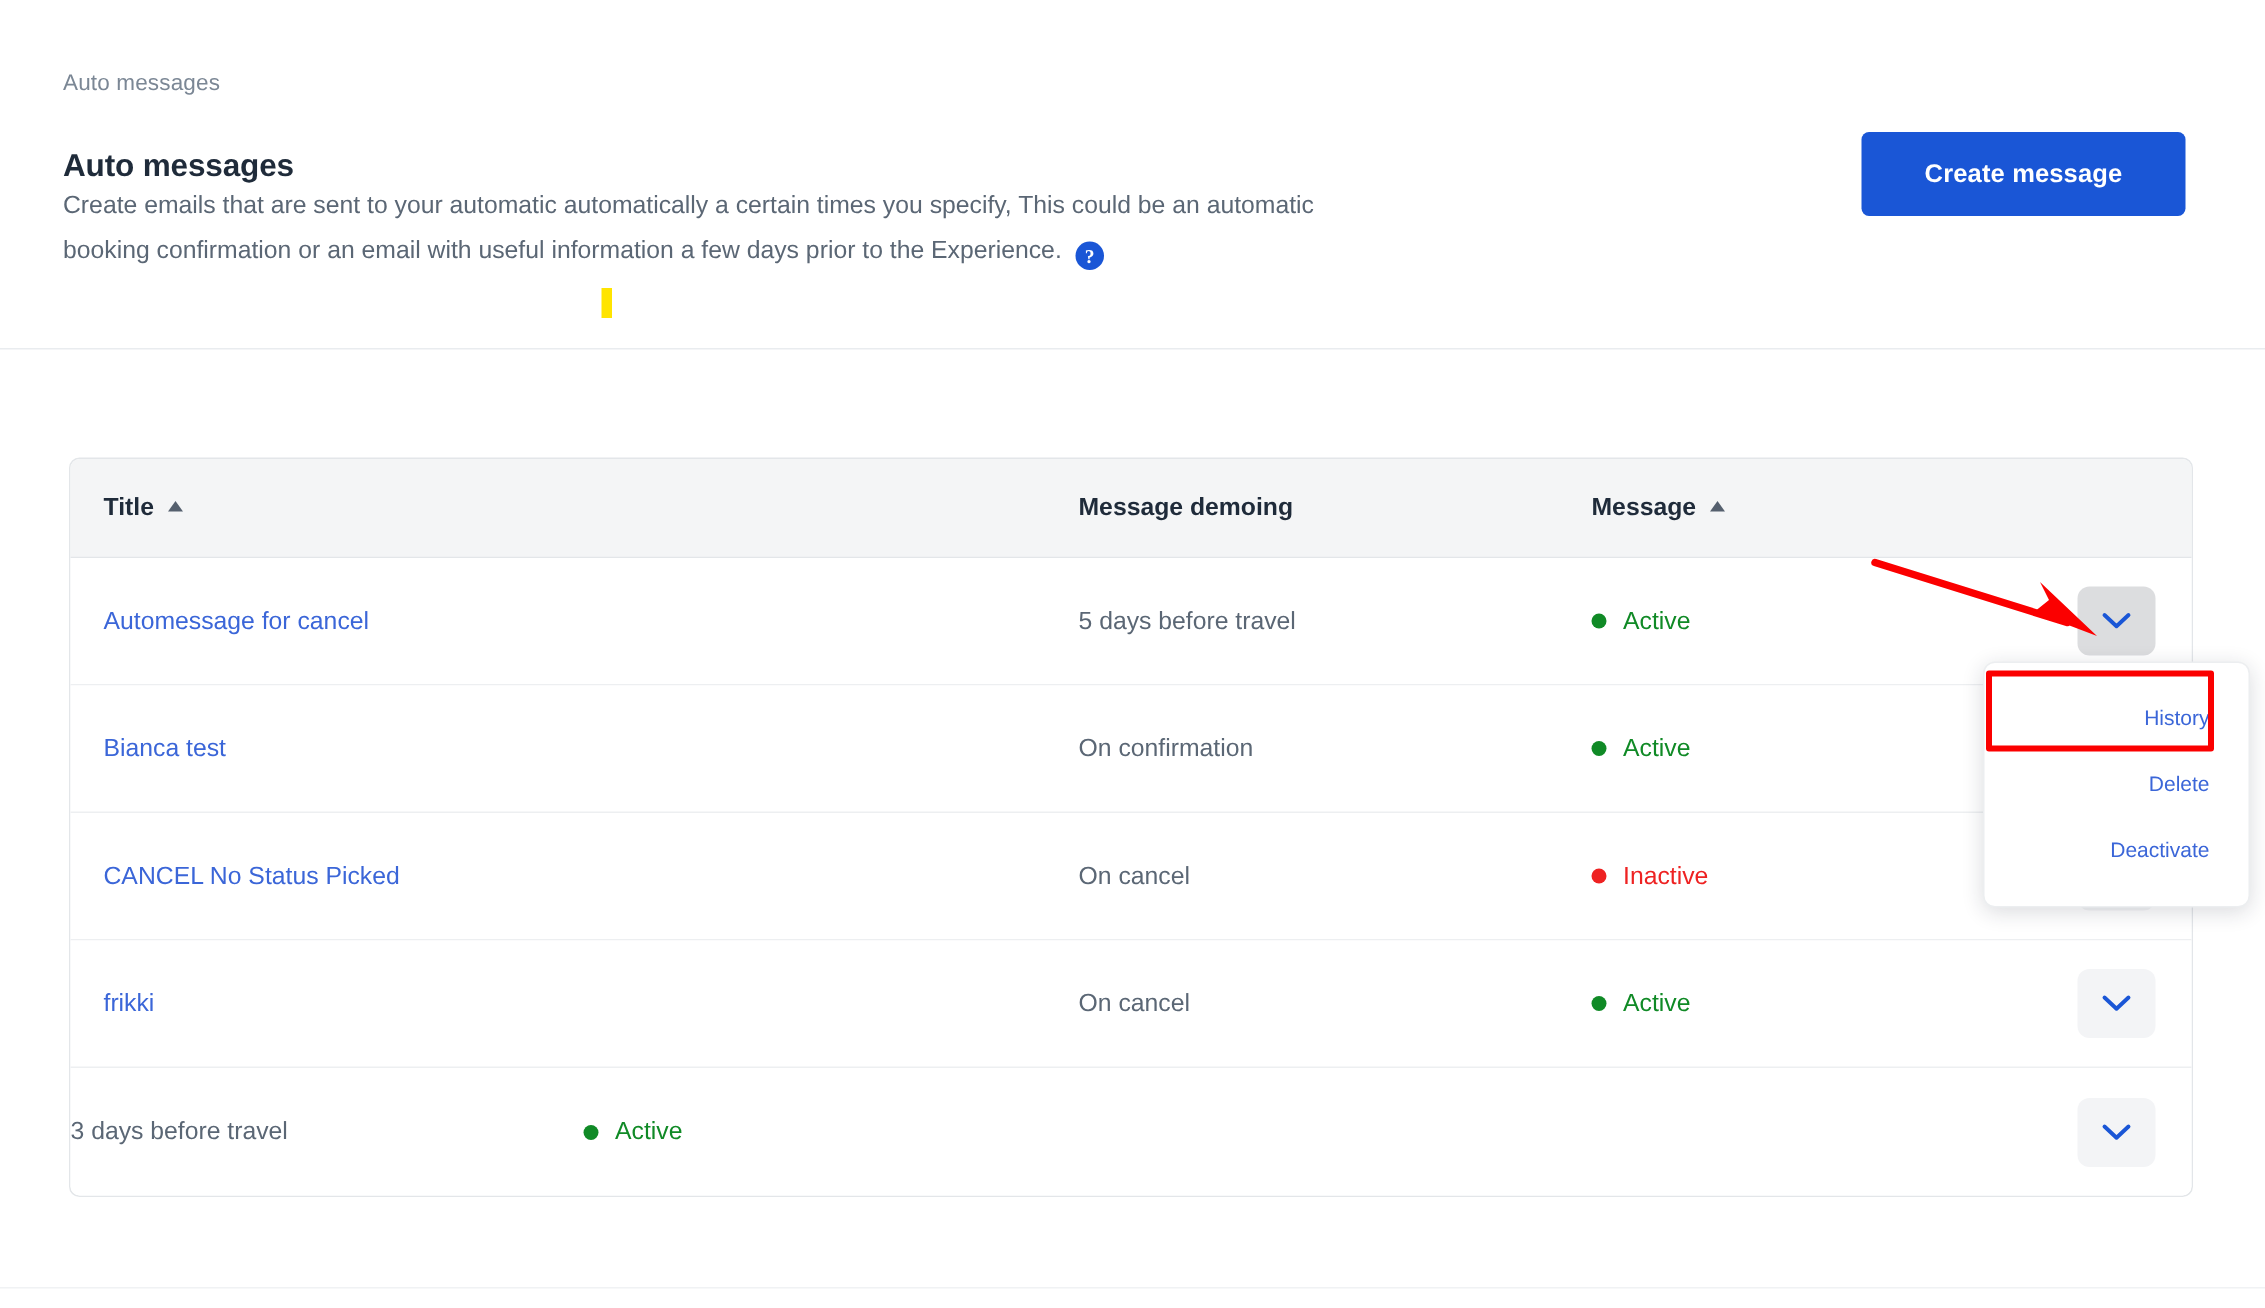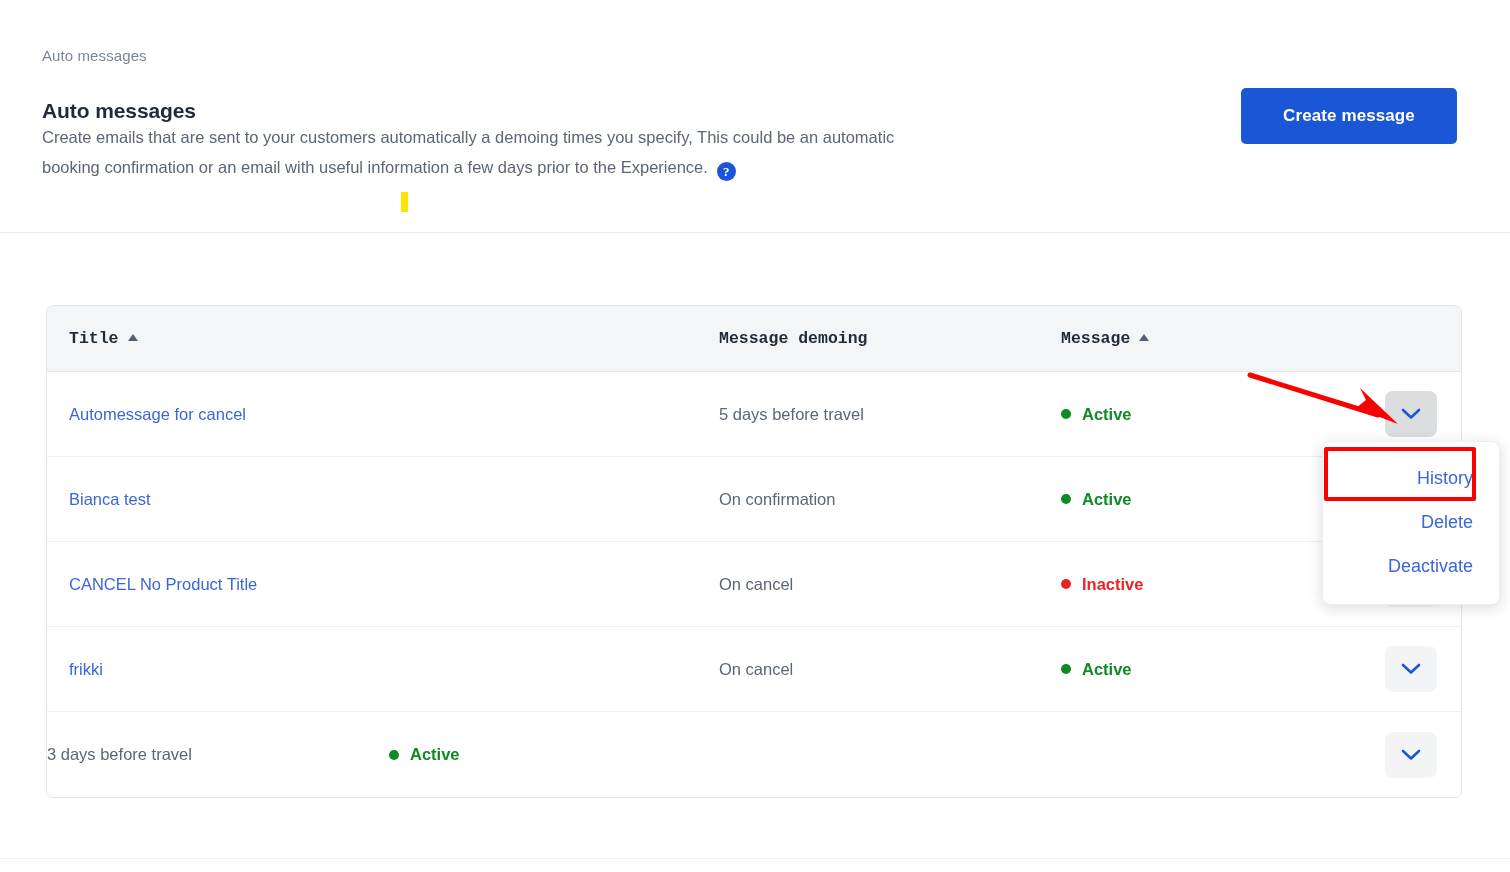--- a/index.html
+++ b/index.html
@@ -92,21 +92,20 @@
     border-radius: 7px;
     overflow: visible;
   }
   .thead-row {
     display: flex;
     align-items: center;
     height: 66px;
     background: #f4f5f6;
     border-bottom: 1px solid #e3e6e9;
     border-radius: 6px 6px 0 0;
-    font-family: Liberation Mono, monospace;
   }
   .trow {
     display: flex;
     align-items: center;
     height: 85px;
     background: #ffffff;
     border-bottom: 1px solid #edeff1;
   }
   .trow:last-child { border-bottom: none; border-radius: 0 0 6px 6px; }
 
@@ -136,21 +135,21 @@
     cursor: pointer;
   }
   .trigger-text {
     font-size: 16.5px;
     color: #5b6775;
   }
   .status-wrap {
     display: flex;
     align-items: center;
     font-size: 16.5px;
-    font-weight: bold;
+    font-weight: normal;
   }
   .status-dot {
     width: 10px; height: 10px;
     border-radius: 50%;
     margin-right: 11px;
     flex: none;
   }
   .status-active   { color: #108a26; }
   .status-inactive { color: #ee2222; }
   .dot-active   { background: #108a26; }
@@ -179,21 +178,21 @@
     border: 1px solid #eceef0;
     border-radius: 8px;
     box-shadow: 0 3px 14px rgba(23,33,48,.16);
     padding: 14px 0 16px 0;
     z-index: 30;
   }
   .dropdown-item {
     display: block;
     text-align: right;
     padding: 8px 26px 8px 0;
-    font-size: 18px;
+    font-size: 14px;
     color: #3b66d8;
     text-decoration: none;
     cursor: pointer;
     line-height: 28px;
   }
 
   
   #history-highlight-box {
     position: absolute;
     left: 1324px; top: 447px;
@@ -221,21 +220,21 @@
 </head>
 <body>
 
 <div id="page-header">
 
   <div id="breadcrumb">Auto messages</div>
 
   <h1 id="page-title">Auto messages</h1>
 
   <div id="page-desc">
-    <span class="desc-line">Create emails that are sent to your customers automatically a demoing times you specify, This could be an automatic</span>
+    <span class="desc-line">Create emails that are sent to your automatic automatically a certain times you specify, This could be an automatic</span>
     <span class="desc-line">
       <span>booking confirmation or an email with useful information a few days prior to the Experience.</span><span id="help-icon">?</span>
     </span>
   </div>
 
   <button id="create-message-button">Create message</button>
 
   <div id="text-caret"></div>
 </div>
 
@@ -293,21 +292,21 @@
       <button class="chevron-button">
         <svg width="20" height="12" viewBox="0 0 20 12">
           <path d="M2 2 L10 9.5 L18 2" stroke="#1a56d6" stroke-width="2.6" fill="none" stroke-linecap="round" stroke-linejoin="round"></path>
         </svg>
       </button>
     </div>
   </div>
 
   <div class="trow">
     <div class="col-title">
-      <a class="title-link">CANCEL No Product Title</a>
+      <a class="title-link">CANCEL No Status Picked</a>
     </div>
     <div class="col-trigger">
       <span class="trigger-text">On cancel</span>
     </div>
     <div class="col-status">
       <span class="status-wrap status-inactive">
         <span class="status-dot dot-inactive"></span>
         <span>Inactive</span>
       </span>
     </div>

